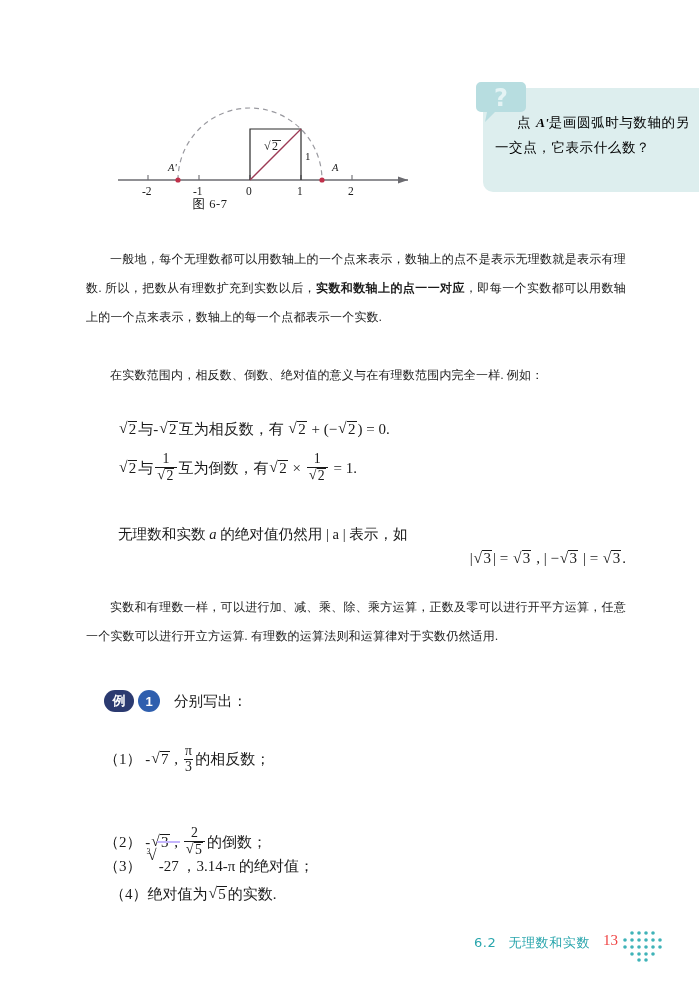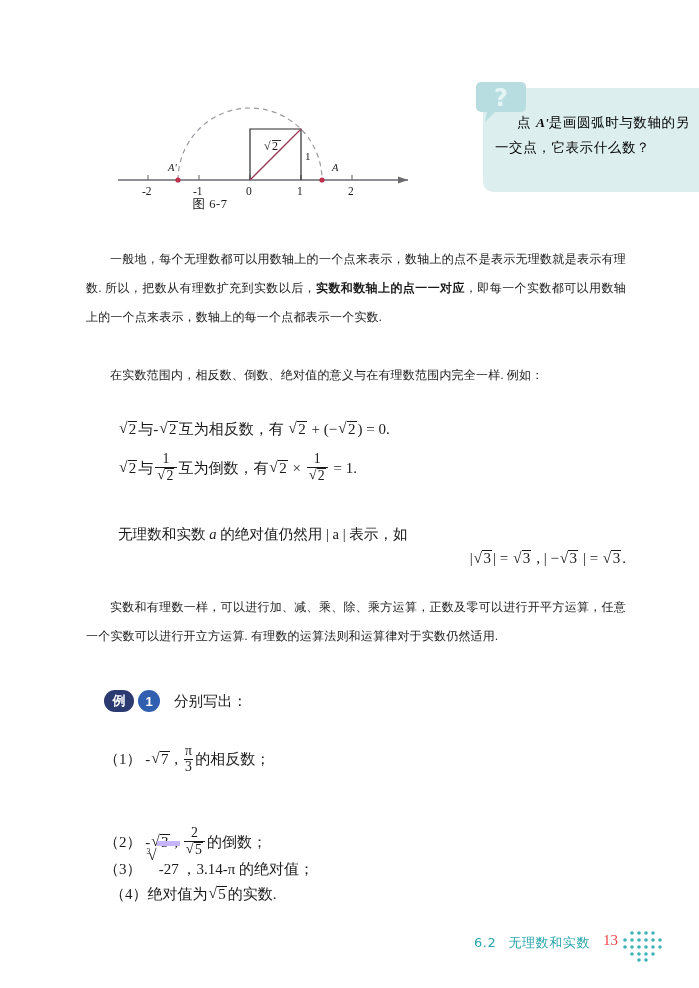--- a/index.html
+++ b/index.html
@@ -121,21 +121,21 @@
     left: .1em; top: -0.06em;
     font-size: 1.04em;
   }
   .cbrt > .idx {
     position: absolute;
     left: 0; top: -0.52em;
     font-size: .52em;
   }
   .cbrt > .rad {
     display: inline-block;
-    border-top: 5px solid #c4b5fd;
+    border-top: 2px solid #c4b5fd;
     padding: 16px .1em;
     line-height: 1.05;
   }
   .frac {
     display: inline-block;
     vertical-align: -0.48em;
     text-align: center;
     margin: 0 .12em;
     line-height: 1.08;
   }

